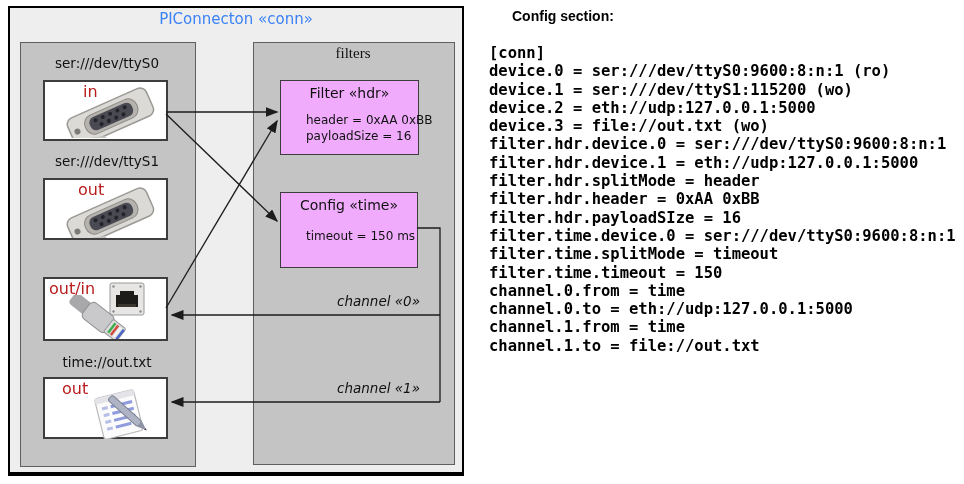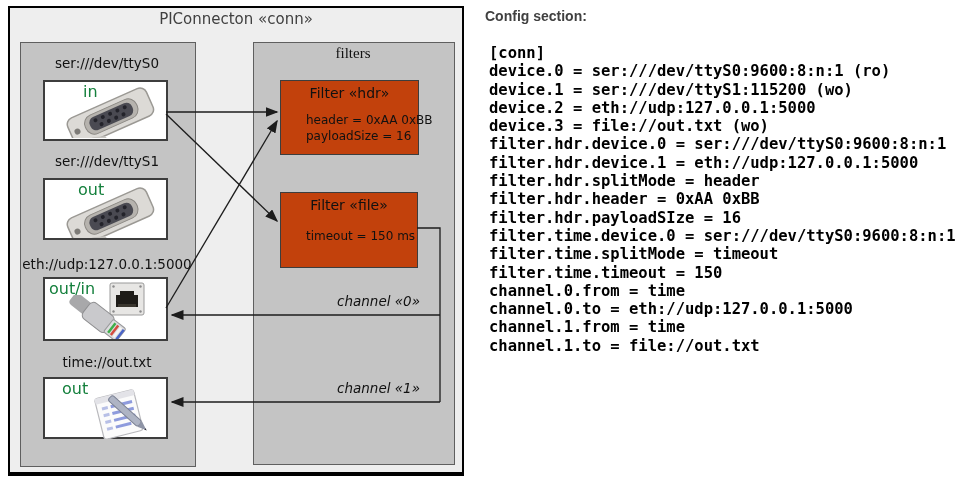--- a/index.html
+++ b/index.html
@@ -9,40 +9,40 @@
     color:#111;background:#ffffff;
   }
   .abs{position:absolute;}
   
   .outer-box{
     left:8px;top:6px;width:452px;height:464px;
     background:#eeeeee;border:2px solid #000;border-bottom-width:4px;
   }
   .diagram-title{
     left:8px;top:10px;width:456px;text-align:center;
-    font-size:15px;color:#404040;
+    font-size:15px;color:#3b82f6;
   }
   .panel{
     background:#c4c4c4;border:1px solid #5f5f5f;
   }
   .devices-panel{left:20px;top:42px;width:174px;height:423px;}
   .filters-panel{left:253px;top:42px;width:200px;height:421px;}
   .filters-label{left:253px;top:45px;width:200px;text-align:center;font-size:15px;font-family:Liberation Serif, serif;}
   .dev-label{left:20px;width:174px;text-align:center;font-size:13.5px;}
   .dev-box{
     left:43px;width:121px;background:#fff;border:2px solid #3d3d3d;
   }
-  .dir-text{font-size:16px;color:#15803d;}
-  .filter-box{background:#c2410c;border:1px solid #3d3d3d;left:280px;}
+  .dir-text{font-size:16px;color:#b91c1c;}
+  .filter-box{background:#f0abfc;border:1px solid #3d3d3d;left:280px;}
   .filter-title{width:100%;text-align:center;font-size:14px;position:absolute;top:4px;left:0;}
   .filter-attr{position:absolute;left:25px;font-size:12px;white-space:nowrap;}
   .channel-label{left:253px;width:167px;text-align:right;font-size:13.5px;font-style:italic;}
   
   .config-heading{
-    left:485px;top:8px;font-size:14px;font-weight:bold;color:#404040;
+    left:512px;top:8px;font-size:14px;font-weight:bold;color:#000000;
     font-family:"Liberation Sans","DejaVu Sans",sans-serif;
   }
   .config-pre{
     left:485px;top:40px;margin:4px;
     font-family:"DejaVu Sans Mono","Liberation Mono",monospace;
     font-size:15.5px;line-height:18.3px;font-weight:bold;color:#000;
     white-space:pre;
   }
   svg{display:block;}
   .overlay{left:0;top:0;pointer-events:none;}
@@ -99,21 +99,20 @@
         <circle cx="42" cy="34" r="2" fill="#23232a"></circle>
           <circle cx="50" cy="34" r="2" fill="#23232a"></circle>
         <circle cx="58" cy="34" r="2" fill="#23232a"></circle>
           <circle cx="66" cy="34" r="2" fill="#23232a"></circle>
         <circle cx="17" cy="31" r="3" fill="#7d7b77"></circle>
         <rect x="24" y="44" width="16" height="14" rx="3" fill="#c7c5c1" transform="rotate(18 32 51)"></rect>
       </g>
     </svg>
   </div>
 
-  <div class="abs dev-label" style="top:256px">eth://udp:127.0.0.1:5000</div>
   <div class="abs dev-box" style="top:277px;height:60px">
     <div class="abs dir-text" style="left:4px;top:0px">out/in</div>
     <svg class="abs" style="left:64px;top:3px" width="36" height="34" viewBox="0 0 36 34">
       <rect x="1" y="1" width="34" height="32" rx="2" fill="#e7e6e4" stroke="#9a9a9a"></rect>
       <circle cx="4.5" cy="4.5" r="1.2" fill="#8b8b8b"></circle>
         <circle cx="31.5" cy="4.5" r="1.2" fill="#8b8b8b"></circle>
       <circle cx="4.5" cy="29.5" r="1.2" fill="#8b8b8b"></circle>
         <circle cx="31.5" cy="29.5" r="1.2" fill="#8b8b8b"></circle>
       <path d="M7 25 v-12 h4 v-4 h14 v4 h4 v12 z" fill="#1e1c18"></path>
       <rect x="9" y="22" width="18" height="3" fill="#3a362e"></rect>
@@ -155,21 +154,21 @@
     </svg>
   </div>
 
   <div class="abs filter-box" style="top:80px;width:137px;height:73px">
     <div class="filter-title">Filter «hdr»</div>
     <div class="filter-attr" style="top:32px">header = 0xAA 0xBB</div>
     <div class="filter-attr" style="top:48px">payloadSize = 16</div>
   </div>
 
   <div class="abs filter-box" style="top:192px;width:136px;height:74px">
-    <div class="filter-title">Filter «file»</div>
+    <div class="filter-title">Config «time»</div>
     <div class="filter-attr" style="top:36px">timeout = 150 ms</div>
   </div>
 
   <div class="abs channel-label" style="top:293px">channel «0»</div>
   <div class="abs channel-label" style="top:380px">channel «1»</div>
 
   <svg class="abs overlay" width="964" height="484" viewBox="0 0 964 484">
     <defs>
       <marker id="arr" markerWidth="13" markerHeight="10" refX="11.5" refY="5" orient="auto" markerUnits="userSpaceOnUse">
         <path d="M0,0 L13,5 L0,10 z" fill="#1c1c1c"></path>

